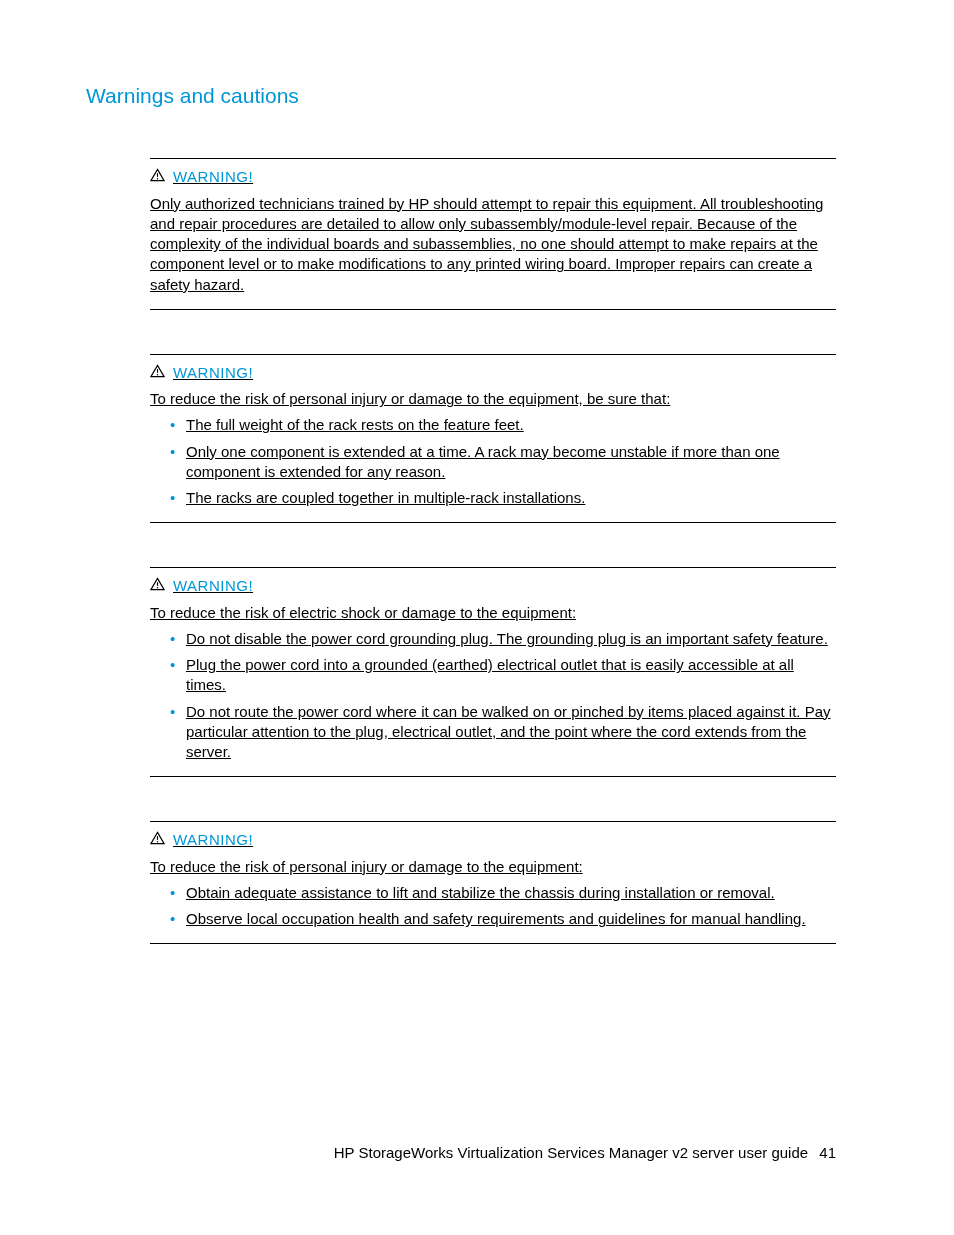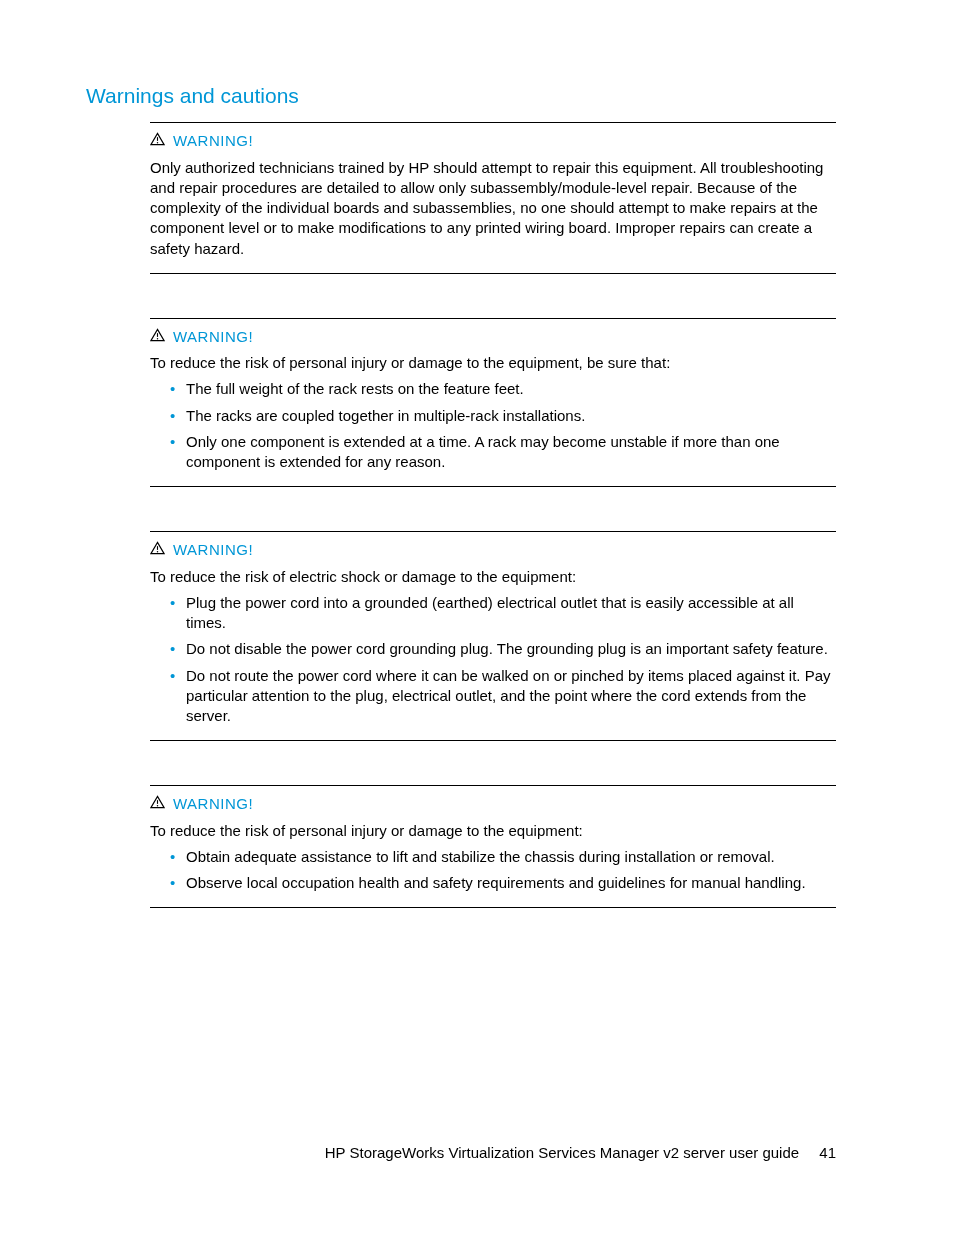--- a/index.html
+++ b/index.html
@@ -11,25 +11,26 @@
     color: #000;
     position: relative;
     padding: 82px 118px 0 86px;
     font-size: 15px;
     line-height: 1.35;
   }
   .section-title {
     color: #0096d6;
     font-size: 21px;
     font-weight: 400;
-    margin-bottom: 12px;
+    margin-bottom: 48px;
   }
   .warning-block {
     margin-left: 64px;
     margin-bottom: 44px;
+    text-decoration: underline;
   }
   .rule { border: none; border-top: 1px solid #000; margin: 0; }
   .rule.bottom { margin-top: 14px; }
   .warning-head {
     margin-top: 8px;
     margin-bottom: 6px;
     display: flex;
     align-items: center;
     gap: 8px;
   }
@@ -57,21 +58,21 @@
     top: 0;
     color: #0096d6;
     font-size: 15px;
   }
   .footer {
     position: absolute;
     bottom: 72px;
     right: 118px;
     font-size: 15px;
   }
-  .footer .pn { margin-left: 16px; }
+  .footer .pn { margin-left: 7px; }
 </style>
 </head>
 <body>
 
 <h2 class="section-title">Warnings and cautions</h2>
 
 <div class="warning-block">
   <hr class="rule">
   <div class="warning-head">
     <span class="warn-icon">
@@ -98,44 +99,44 @@
           <line x1="8" y1="5" x2="8" y2="9" stroke="#000" stroke-width="1.2"></line>
           <circle cx="8" cy="11" r="0.8" fill="#000"></circle>
         </svg>
     </span>
     <span class="warn-label">WARNING!</span>
   </div>
   <div class="warning-body">
     <p class="intro">To reduce the risk of personal injury or damage to the equipment, be sure that:</p>
     <ul>
       <li>The full weight of the rack rests on the feature feet.</li>
+      <li>Only one component is extended at a time. A rack may become unstable if more than one component is extended for any reason.</li>
       <li>The racks are coupled together in multiple-rack installations.</li>
-      <li>Only one component is extended at a time. A rack may become unstable if more than one component is extended for any reason.</li>
     </ul>
   </div>
   <hr class="rule bottom">
 </div>
 
 <div class="warning-block">
   <hr class="rule">
   <div class="warning-head">
     <span class="warn-icon">
       <svg width="15" height="14" viewBox="0 0 16 14">
           <path d="M8 1 L15 13 L1 13 Z" fill="none" stroke="#000" stroke-width="1.2"></path>
           <line x1="8" y1="5" x2="8" y2="9" stroke="#000" stroke-width="1.2"></line>
           <circle cx="8" cy="11" r="0.8" fill="#000"></circle>
         </svg>
     </span>
     <span class="warn-label">WARNING!</span>
   </div>
   <div class="warning-body">
     <p class="intro">To reduce the risk of electric shock or damage to the equipment:</p>
     <ul>
+      <li>Do not disable the power cord grounding plug. The grounding plug is an important safety feature.</li>
       <li>Plug the power cord into a grounded (earthed) electrical outlet that is easily accessible at all times.</li>
-      <li>Do not disable the power cord grounding plug. The grounding plug is an important safety feature.</li>
       <li>Do not route the power cord where it can be walked on or pinched by items placed against it. Pay particular attention to the plug, electrical outlet, and the point where the cord extends from the server.</li>
     </ul>
   </div>
   <hr class="rule bottom">
 </div>
 
 <div class="warning-block">
   <hr class="rule">
   <div class="warning-head">
     <span class="warn-icon">

